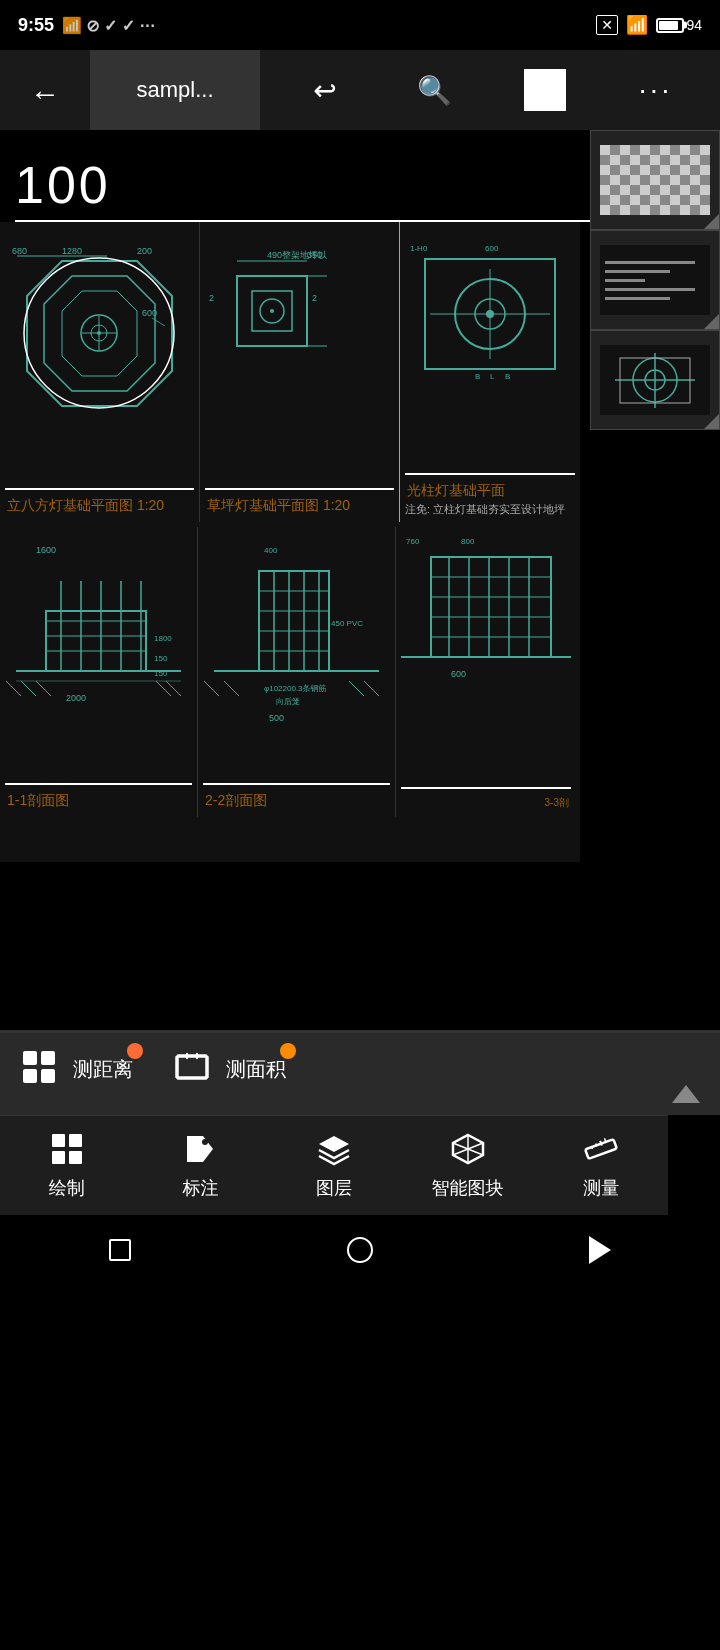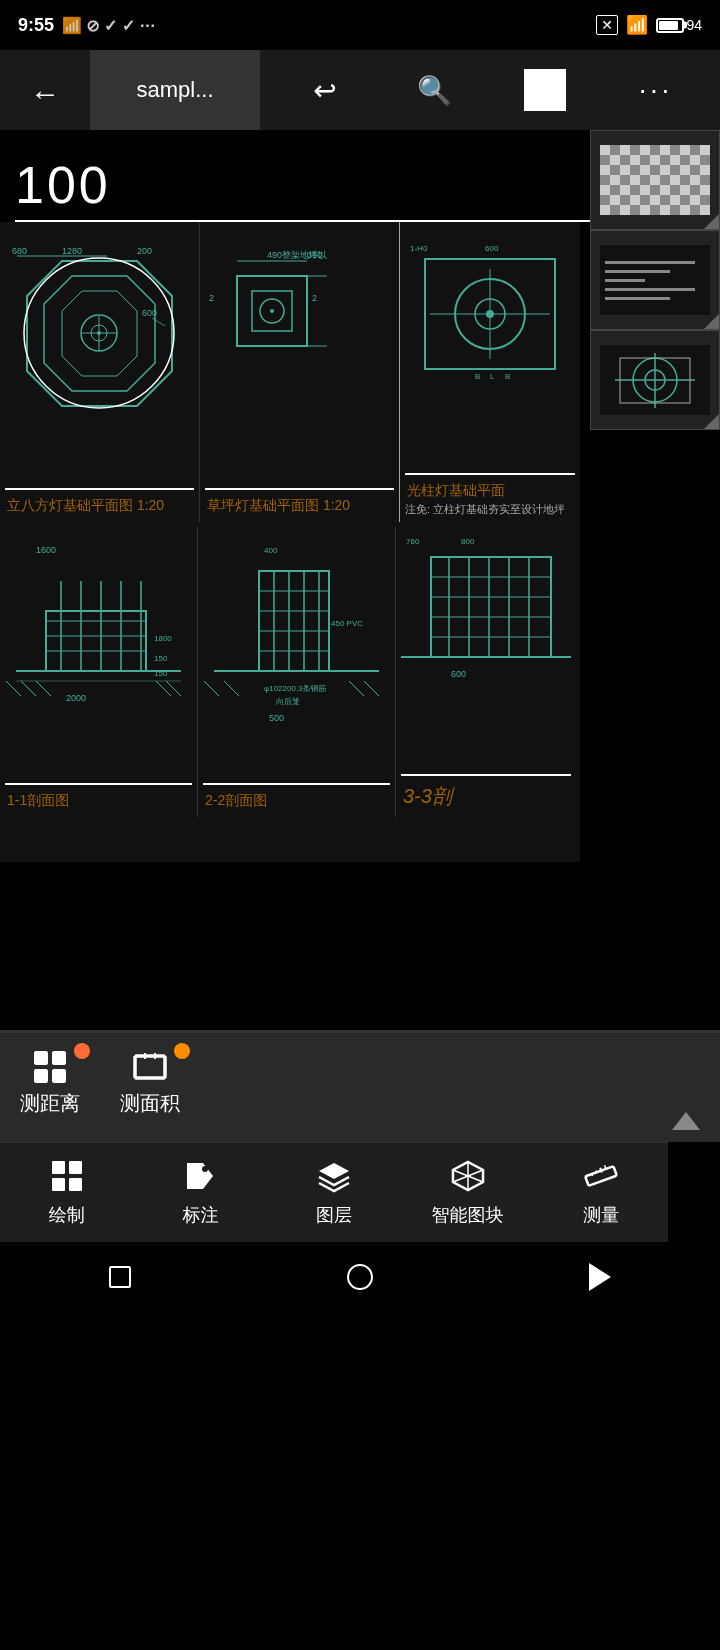--- a/index.html
+++ b/index.html
@@ -203,23 +203,23 @@
       background: #2a2a2a;
       padding: 15px 20px;
     }
     .tool-panel-inner {
       display: flex;
       gap: 40px;
       align-items: center;
     }
     .tool-item {
       display: flex;
-      flex-direction: column;
-      align-items: center;
-      gap: 0;
+      flex-direction: row;
+      align-items: center;
+      gap: 15px;
       cursor: pointer;
       position: relative;
     }
     .tool-label {
       font-size: 20px;
       color: #fff;
     }
     .tool-badge {
       position: absolute;
       top: -5px;
@@ -556,21 +556,21 @@
             <line x1="30" y1="65" x2="150" y2="65" stroke="#4a9" stroke-width="1"></line>
             <line x1="30" y1="85" x2="150" y2="85" stroke="#4a9" stroke-width="1"></line>
             <line x1="30" y1="105" x2="150" y2="105" stroke="#4a9" stroke-width="1"></line>
 
             <line x1="0" y1="125" x2="170" y2="125" stroke="#4a9" stroke-width="2"></line>
 
             <text x="50" y="145" fill="#4a9" font-size="9">600</text>
           </svg>
         </div>
         <div class="drawing-divider"></div>
-        <div class="drawing-label" style="font-size:20px; text-align:left;font-style:italic;">3-3剖</div>
+        <div class="drawing-label" style="font-size:10px; text-align:right;">3-3剖</div>
       </div>
     </div>
   </div>
 </div>
 
 <div style="width:720px; height:120px; background:#000;"></div>
 
 <div class="section-divider"></div>
 
 <div class="tool-panel" style="position:relative; padding-bottom:25px;">

